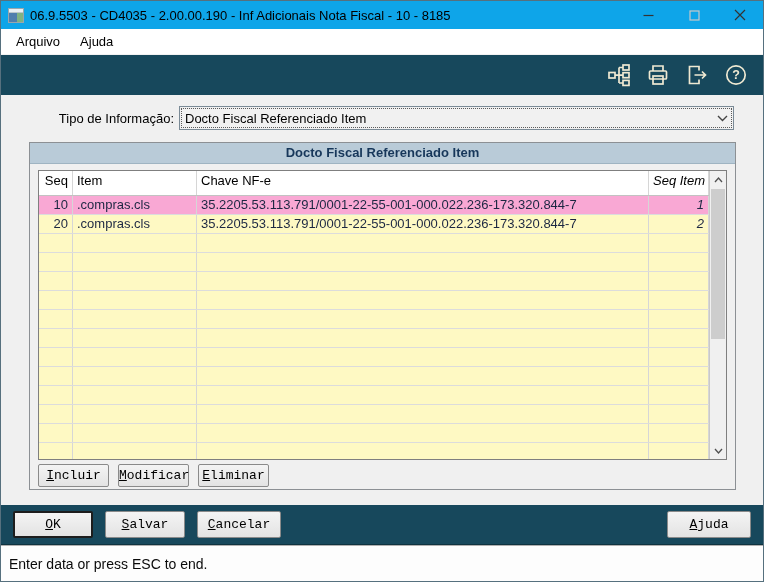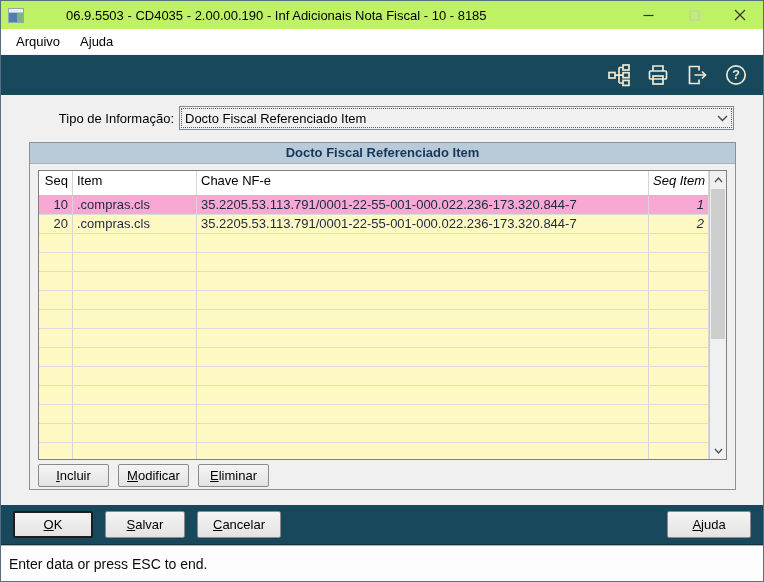--- a/index.html
+++ b/index.html
@@ -6,21 +6,21 @@
   html,body { background:#cfd4d8; }
   body { font-family: "Liberation Sans", sans-serif; }
 
   .window{
     width:764px; height:582px; background:#ffffff;
     border:1px solid #56707e; position:relative; overflow:hidden;
     display:flex; flex-direction:column;
   }
 
   
-  .titlebar{ height:28px; background:#bef264; display:flex; align-items:center; padding-left:7px; flex:0 0 auto;gap:36px; }
+  .titlebar{ height:28px; background:#0ea5e9; display:flex; align-items:center; padding-left:7px; flex:0 0 auto; }
   .app-icon{ width:16px; height:15px; border:1px solid #9aa6ad; background:#fff; margin-right:6px; display:flex; flex-direction:column; }
   .ai-top{ height:4px; background:#e8f0f4; border-bottom:1px solid #b9c6cc; }
   .ai-body{ flex:1; display:flex; }
   .ai-l{ flex:1.2; background:#4f7fae; }
   .ai-r{ flex:1; background:#7fb383; }
   .title{ font-size:13px; color:#000; white-space:nowrap; }
   .winctrl{ margin-left:auto; display:flex; height:100%; }
   .wbtn{ width:46px; height:100%; display:flex; align-items:center; justify-content:center; cursor:pointer; }
 
   
@@ -65,21 +65,21 @@
   
   .vscroll{ width:17px; background:#f0f0f0; border-left:1px solid #c9c9c9; position:relative; flex:0 0 auto; }
   .sarrow{ position:absolute; left:0; width:100%; height:17px; display:flex; align-items:center; justify-content:center; cursor:pointer; }
   .sarrow.up{ top:0; } .sarrow.down{ bottom:0; }
   .sthumb{ position:absolute; left:1px; right:1px; top:18px; height:150px; background:#cdcdcd; cursor:pointer; }
 
   
   .btn{
     font-size:13px; color:#000; background:linear-gradient(#f4f4f4,#e3e3e3);
     border:1px solid #8a8a8a; border-radius:2px; cursor:pointer;
-    font-family:Liberation Sans, sans-serif;
+    font-family:Liberation Mono, monospace;
     text-align:center;
   }
   .actions{ display:flex; gap:9px; margin:4px 0 0 8px; }
   .actions .btn{ width:71px; height:23px; }
   .btn.default{ border:2px solid #1d1d1d; }
 
   
   .footer{ height:40px; background:#17485C; border-bottom:1px solid #0e3340; display:flex; align-items:center; padding:16px 12px; flex:0 0 auto; }
   .fleft{ display:flex; gap:12px; }
   .fleft .btn{ height:27px; }

